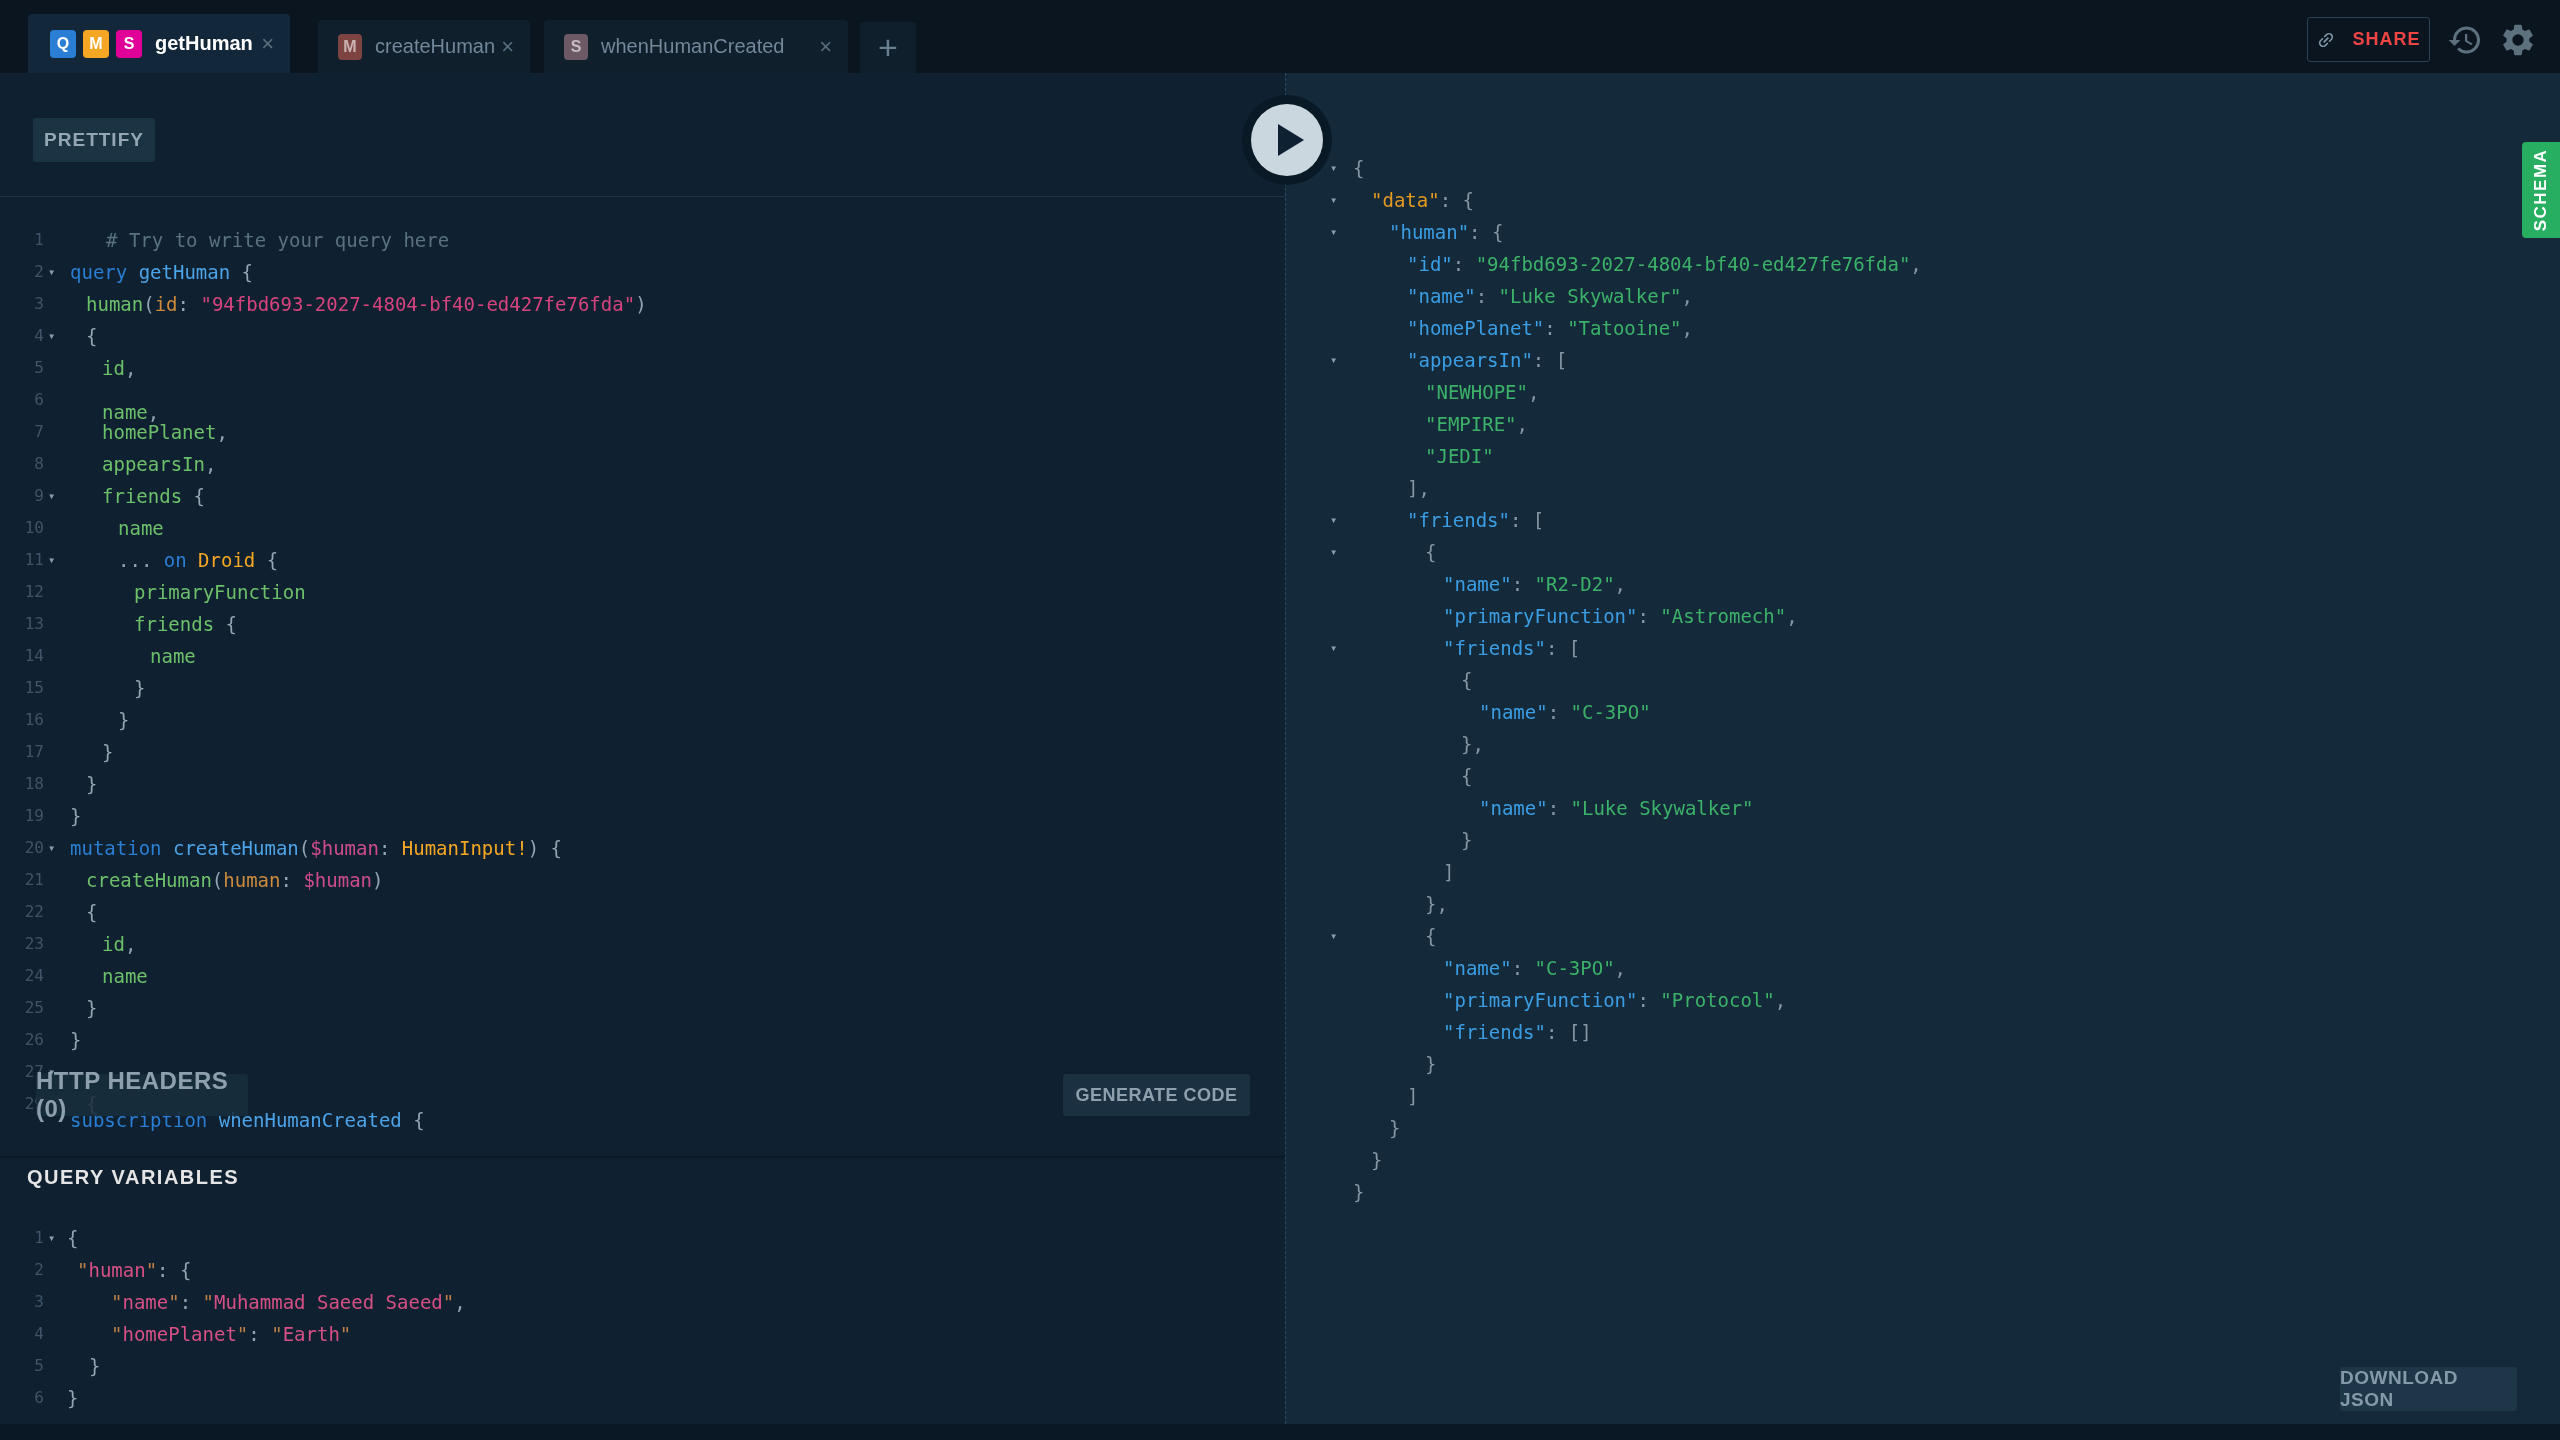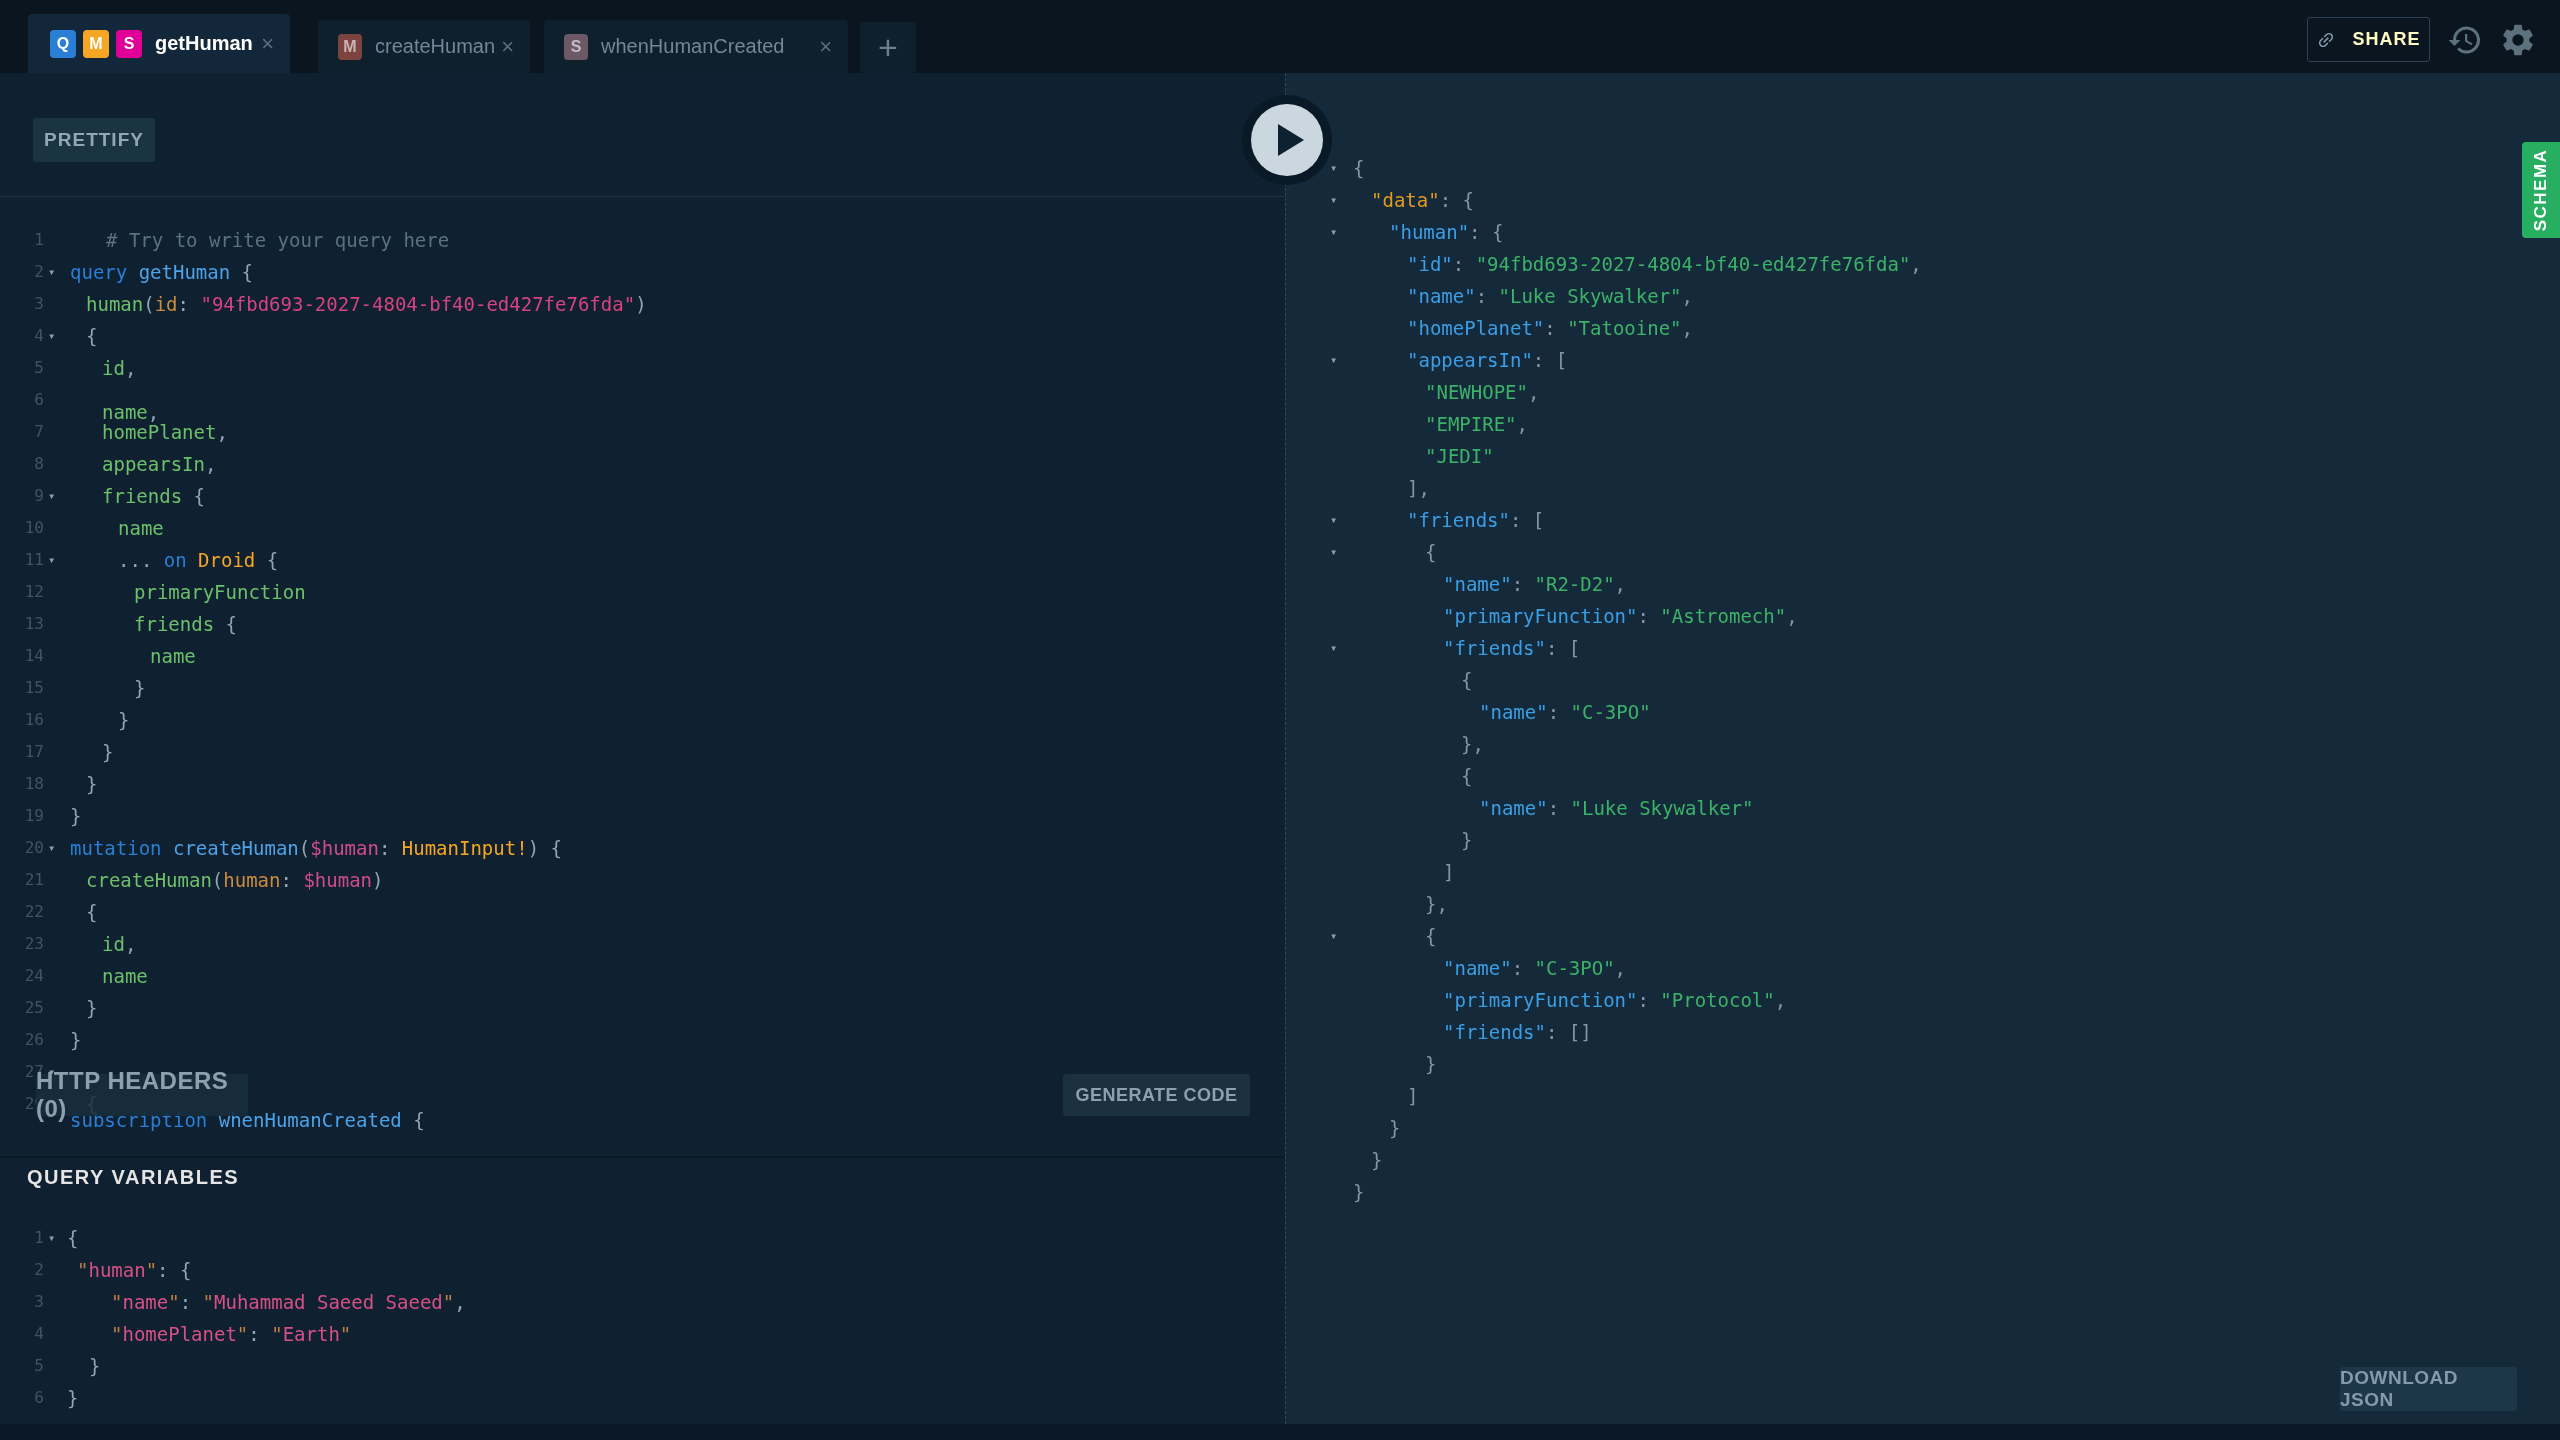--- a/index.html
+++ b/index.html
@@ -17,21 +17,21 @@
   .tab-2 .badge, .tab-3 .badge { width:24px; height:26px; color:rgba(255,255,255,.6); }
   .tab-label { font-size:20px; margin-left:6px; white-space:nowrap; }
   .tab-active .tab-label { color:#ffffff; font-weight:bold; }
   .tab-2 .tab-label, .tab-3 .tab-label { color:#72879a; }
   .tab-close { margin-left:auto; margin-right:16px; color:#5a6f80; font-size:22px; line-height:1; }
   .tab-add { position:absolute; left:860px; top:22px; width:56px; height:51px; background:#0f1f2b;
              border-radius:3px; color:#6a7f8f; font-size:34px; font-weight:200;
              display:flex; align-items:center; justify-content:center; }
   .share-btn { position:absolute; left:2307px; top:17px; width:123px; height:45px; border:1px solid #2b4255;
                border-radius:3px; display:flex; align-items:center; justify-content:center; gap:16px;
-               color:#fef9c3; font-size:18px; font-weight:bold; letter-spacing:1px; }
+               color:#ef4444; font-size:18px; font-weight:bold; letter-spacing:1px; }
   .icon-btn { position:absolute; display:flex; align-items:center; justify-content:center; }
   .history-btn { left:2444px; top:20px; width:42px; height:40px; }
   .gear-btn { left:2496px; top:19px; width:44px; height:42px; }
 
   
   .pane-left { position:absolute; left:0; top:73px; width:1285px; height:1351px; background:#0f2130; }
   .pane-right { position:absolute; left:1285px; top:73px; width:1275px; height:1351px; background:#142a3a;
                 border-left:1px dashed rgba(90,140,170,.32); }
   .bottom-strip { position:absolute; left:0; top:1424px; width:2560px; height:16px; background:#0a1724; }
 

